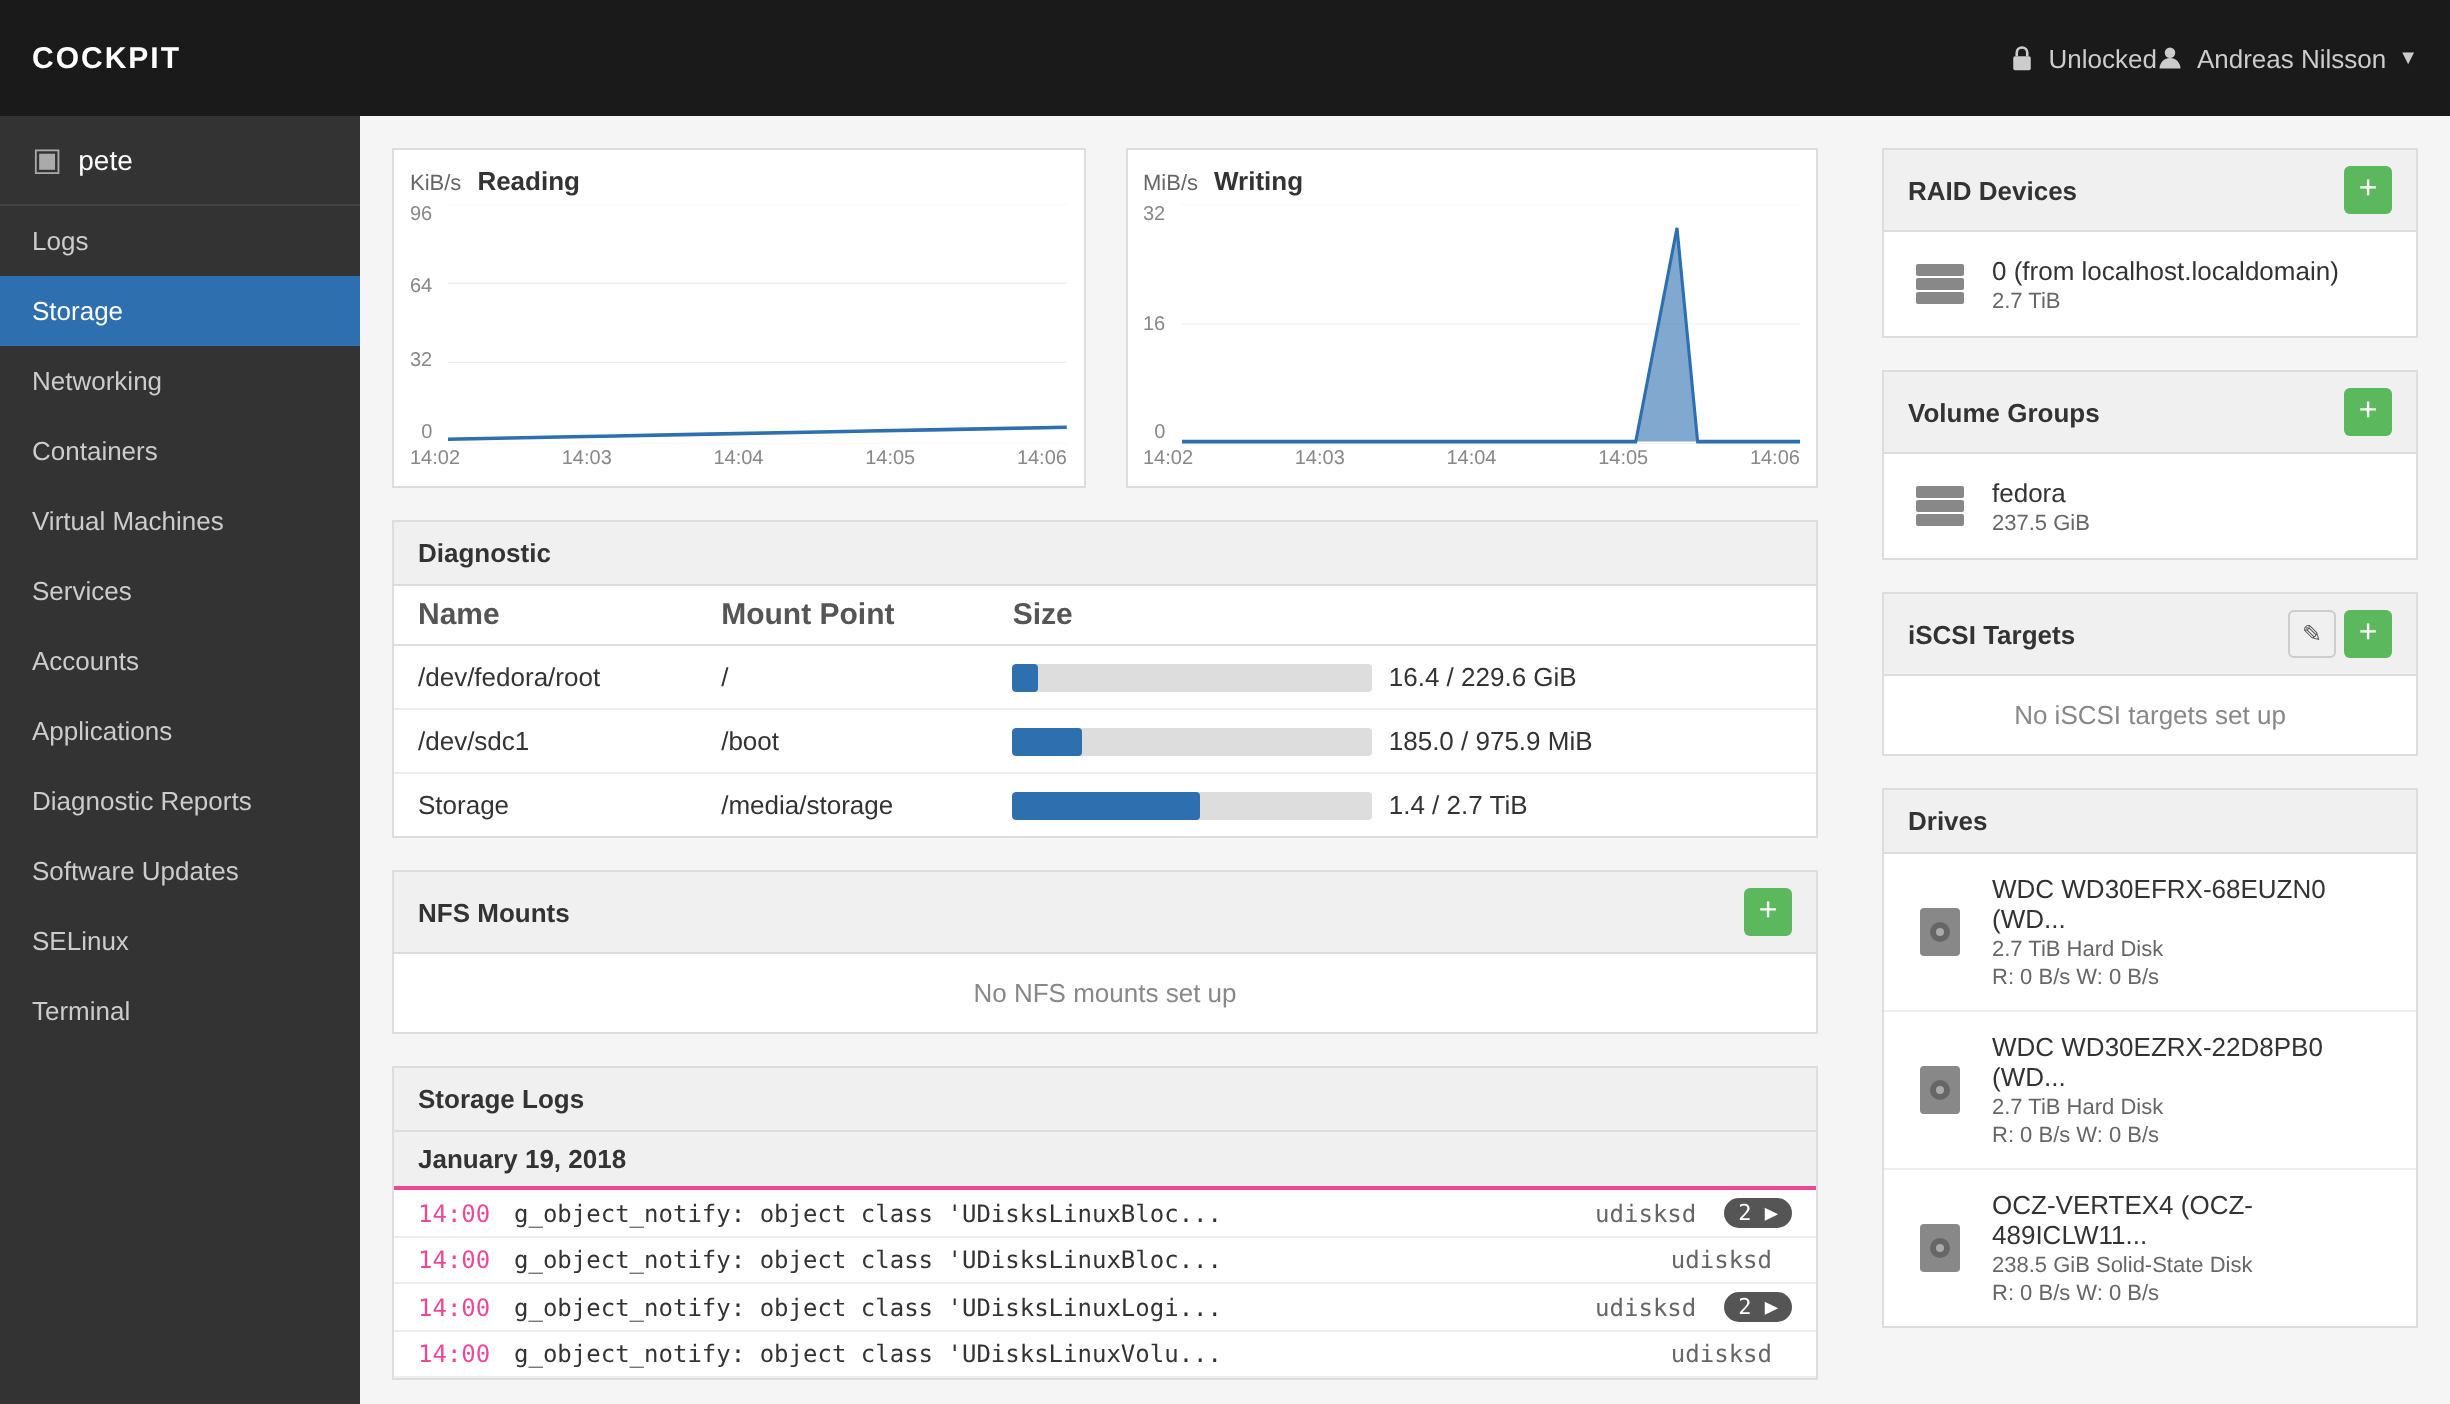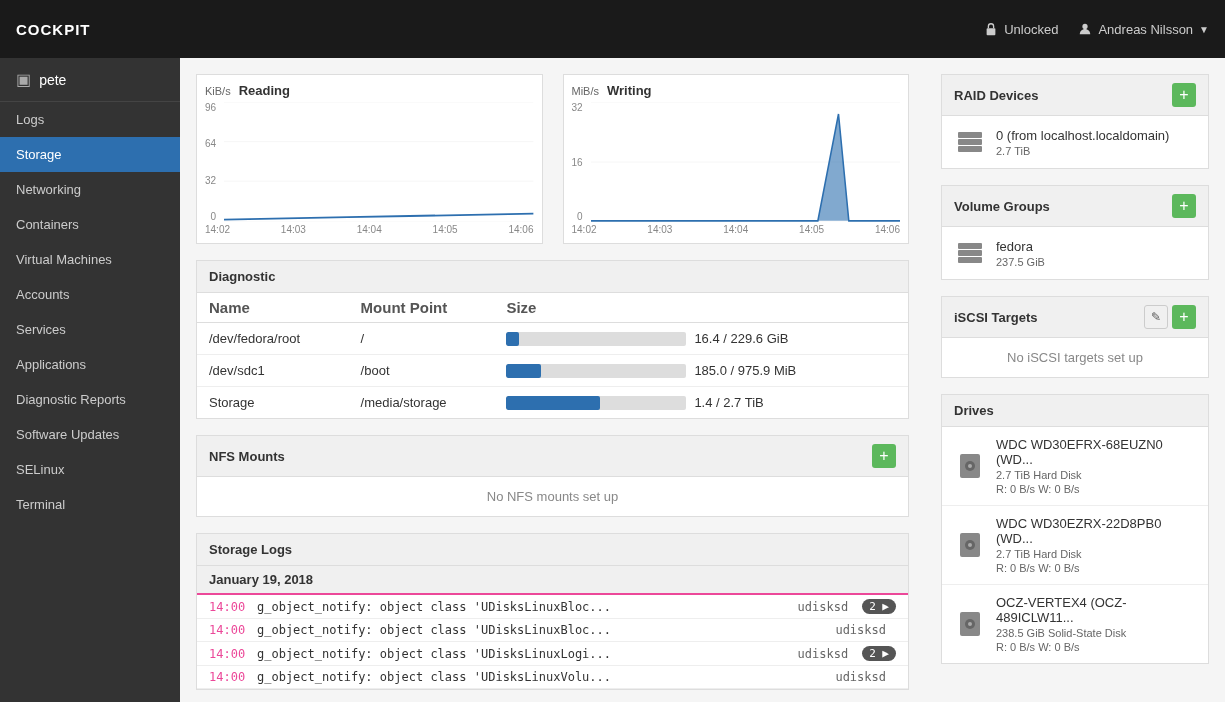--- a/index.html
+++ b/index.html
@@ -10,21 +10,21 @@
       background: #1a1a1a;
       color: #fff;
       height: 58px;
       display: flex;
       align-items: center;
       padding: 0 16px;
       justify-content: space-between;
       flex-shrink: 0;
     }
     .navbar-brand { font-size: 15px; font-weight: bold; letter-spacing: 1px; color: #fff; }
-    .navbar-right { display: flex; align-items: center; gap: 20px; }
+    .navbar-right { display: flex; align-items: center; }
     .navbar-unlocked { display: flex; align-items: center; gap: 6px; color: #ccc; font-size: 13px; }
     .navbar-user { display: flex; align-items: center; gap: 6px; color: #ccc; font-size: 13px; cursor: pointer; }
     .lock-icon, .user-icon { width: 14px; height: 14px; fill: #ccc; }
 
     
     .main-layout { display: flex; flex: 1; overflow: hidden; }
 
     
     .sidebar {
       width: 180px;
@@ -278,22 +278,22 @@
   <div class="sidebar">
     <div class="sidebar-host">
       <span class="sidebar-host-icon">▣</span>
       <span class="sidebar-host-name">pete</span>
     </div>
     <div class="sidebar-item"><span>Logs</span></div>
     <div class="sidebar-item active"><span>Storage</span></div>
     <div class="sidebar-item"><span>Networking</span></div>
     <div class="sidebar-item"><span>Containers</span></div>
     <div class="sidebar-item"><span>Virtual Machines</span></div>
+    <div class="sidebar-item"><span>Services</span></div>
     <div class="sidebar-item"><span>Accounts</span></div>
-    <div class="sidebar-item"><span>Services</span></div>
     <div class="sidebar-item"><span>Applications</span></div>
     <div class="sidebar-item"><span>Diagnostic Reports</span></div>
     <div class="sidebar-item"><span>Software Updates</span></div>
     <div class="sidebar-item"><span>SELinux</span></div>
     <div class="sidebar-item"><span>Terminal</span></div>
   </div>
 
   <div class="content">
 
     <div class="charts-row">

